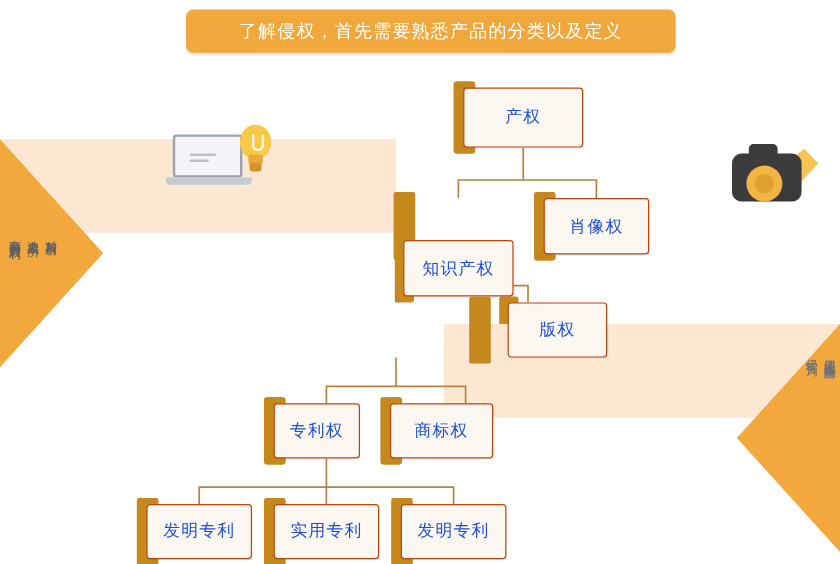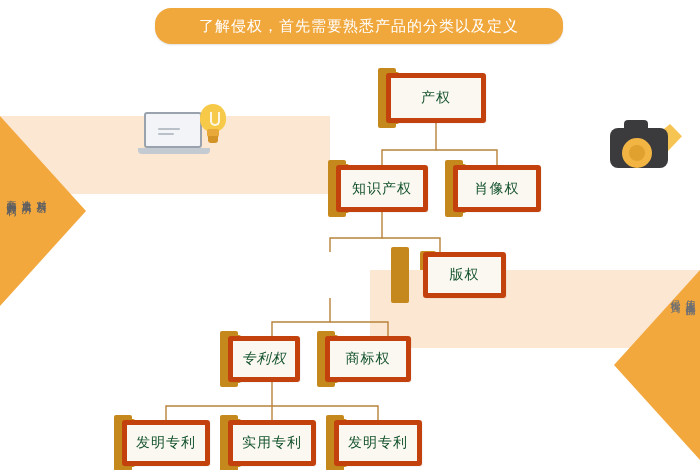--- a/index.html
+++ b/index.html
@@ -23,21 +23,21 @@
   }
 
   
   .title-banner {
     position: absolute;
     left: 155px;
     top: 8px;
     width: 408px;
     height: 36px;
     background: #f0a73c;
-    border-radius: 16px;
+    border-radius: 6px;
     color: #ffffff;
     font-size: 15px;
     letter-spacing: 1px;
     display: flex;
     align-items: center;
     justify-content: center;
     box-shadow: 0 1px 2px rgba(0,0,0,0.12);
   }
 
   
@@ -216,23 +216,23 @@
     left: 0; top: 0;
     width: 700px; height: 470px;
     pointer-events: none;
   }
 
   
   .node {
     position: absolute;
     box-sizing: border-box;
     background: #fbf8f2;
-    border: 5px solid #c2410c;
+    border: 1px solid #c2410c;
     border-radius: 3px;
-    color: #14532d;
+    color: #1d4ed8;
     font-size: 14px;
     letter-spacing: 1px;
     display: flex;
     align-items: center;
     justify-content: center;
     box-shadow: 1px 1px 0 rgba(0,0,0,0.04);
   }
   .node::before {
     content: "";
     position: absolute;
@@ -313,35 +313,35 @@
     </g>
   </svg>
 
   <div class="node-wrap" style="left:386px; top:73px;">
     <div class="accent" style="left:-8px; top:-5px; width:18px; height:60px;"></div>
     <div class="node" style="left:0; top:0; width:100px; height:50px; position:relative;">产权</div>
   </div>
 
   <div class="node-wrap" style="left:336px; top:165px;">
     <div class="accent" style="left:-8px; top:-5px; width:18px; height:57px;"></div>
-    <div class="node" style="width:92px; height:47px; position:relative;">知识产权</div>
+    <div class="node" style="width:92px; height:47px; position:relative;margin-top:35px;">知识产权</div>
   </div>
   <div class="node-wrap" style="left:453px; top:165px;">
     <div class="accent" style="left:-8px; top:-5px; width:18px; height:57px;"></div>
     <div class="node" style="width:88px; height:47px; position:relative;">肖像权</div>
   </div>
 
   <div class="node-wrap" style="left:399px; top:252px;">
     <div class="accent" style="left:-8px; top:-5px; width:18px; height:56px;"></div>
     <div class="node" style="width:83px; height:46px; position:relative;margin-left:24px;">版权</div>
   </div>
 
   <div class="node-wrap" style="left:228px; top:336px;">
     <div class="accent" style="left:-8px; top:-5px; width:18px; height:56px;"></div>
-    <div class="node" style="width:72px; height:46px; position:relative;font-style:italic;">专利权</div>
+    <div class="node" style="width:72px; height:46px; position:relative;">专利权</div>
   </div>
   <div class="node-wrap" style="left:325px; top:336px;">
     <div class="accent" style="left:-8px; top:-5px; width:18px; height:56px;"></div>
     <div class="node" style="width:86px; height:46px; position:relative;">商标权</div>
   </div>
 
   <div class="node-wrap" style="left:122px; top:420px;">
     <div class="accent" style="left:-8px; top:-5px; width:18px; height:56px;"></div>
     <div class="node" style="width:88px; height:46px; position:relative;font-family:Liberation Serif, serif;">发明专利</div>
   </div>

